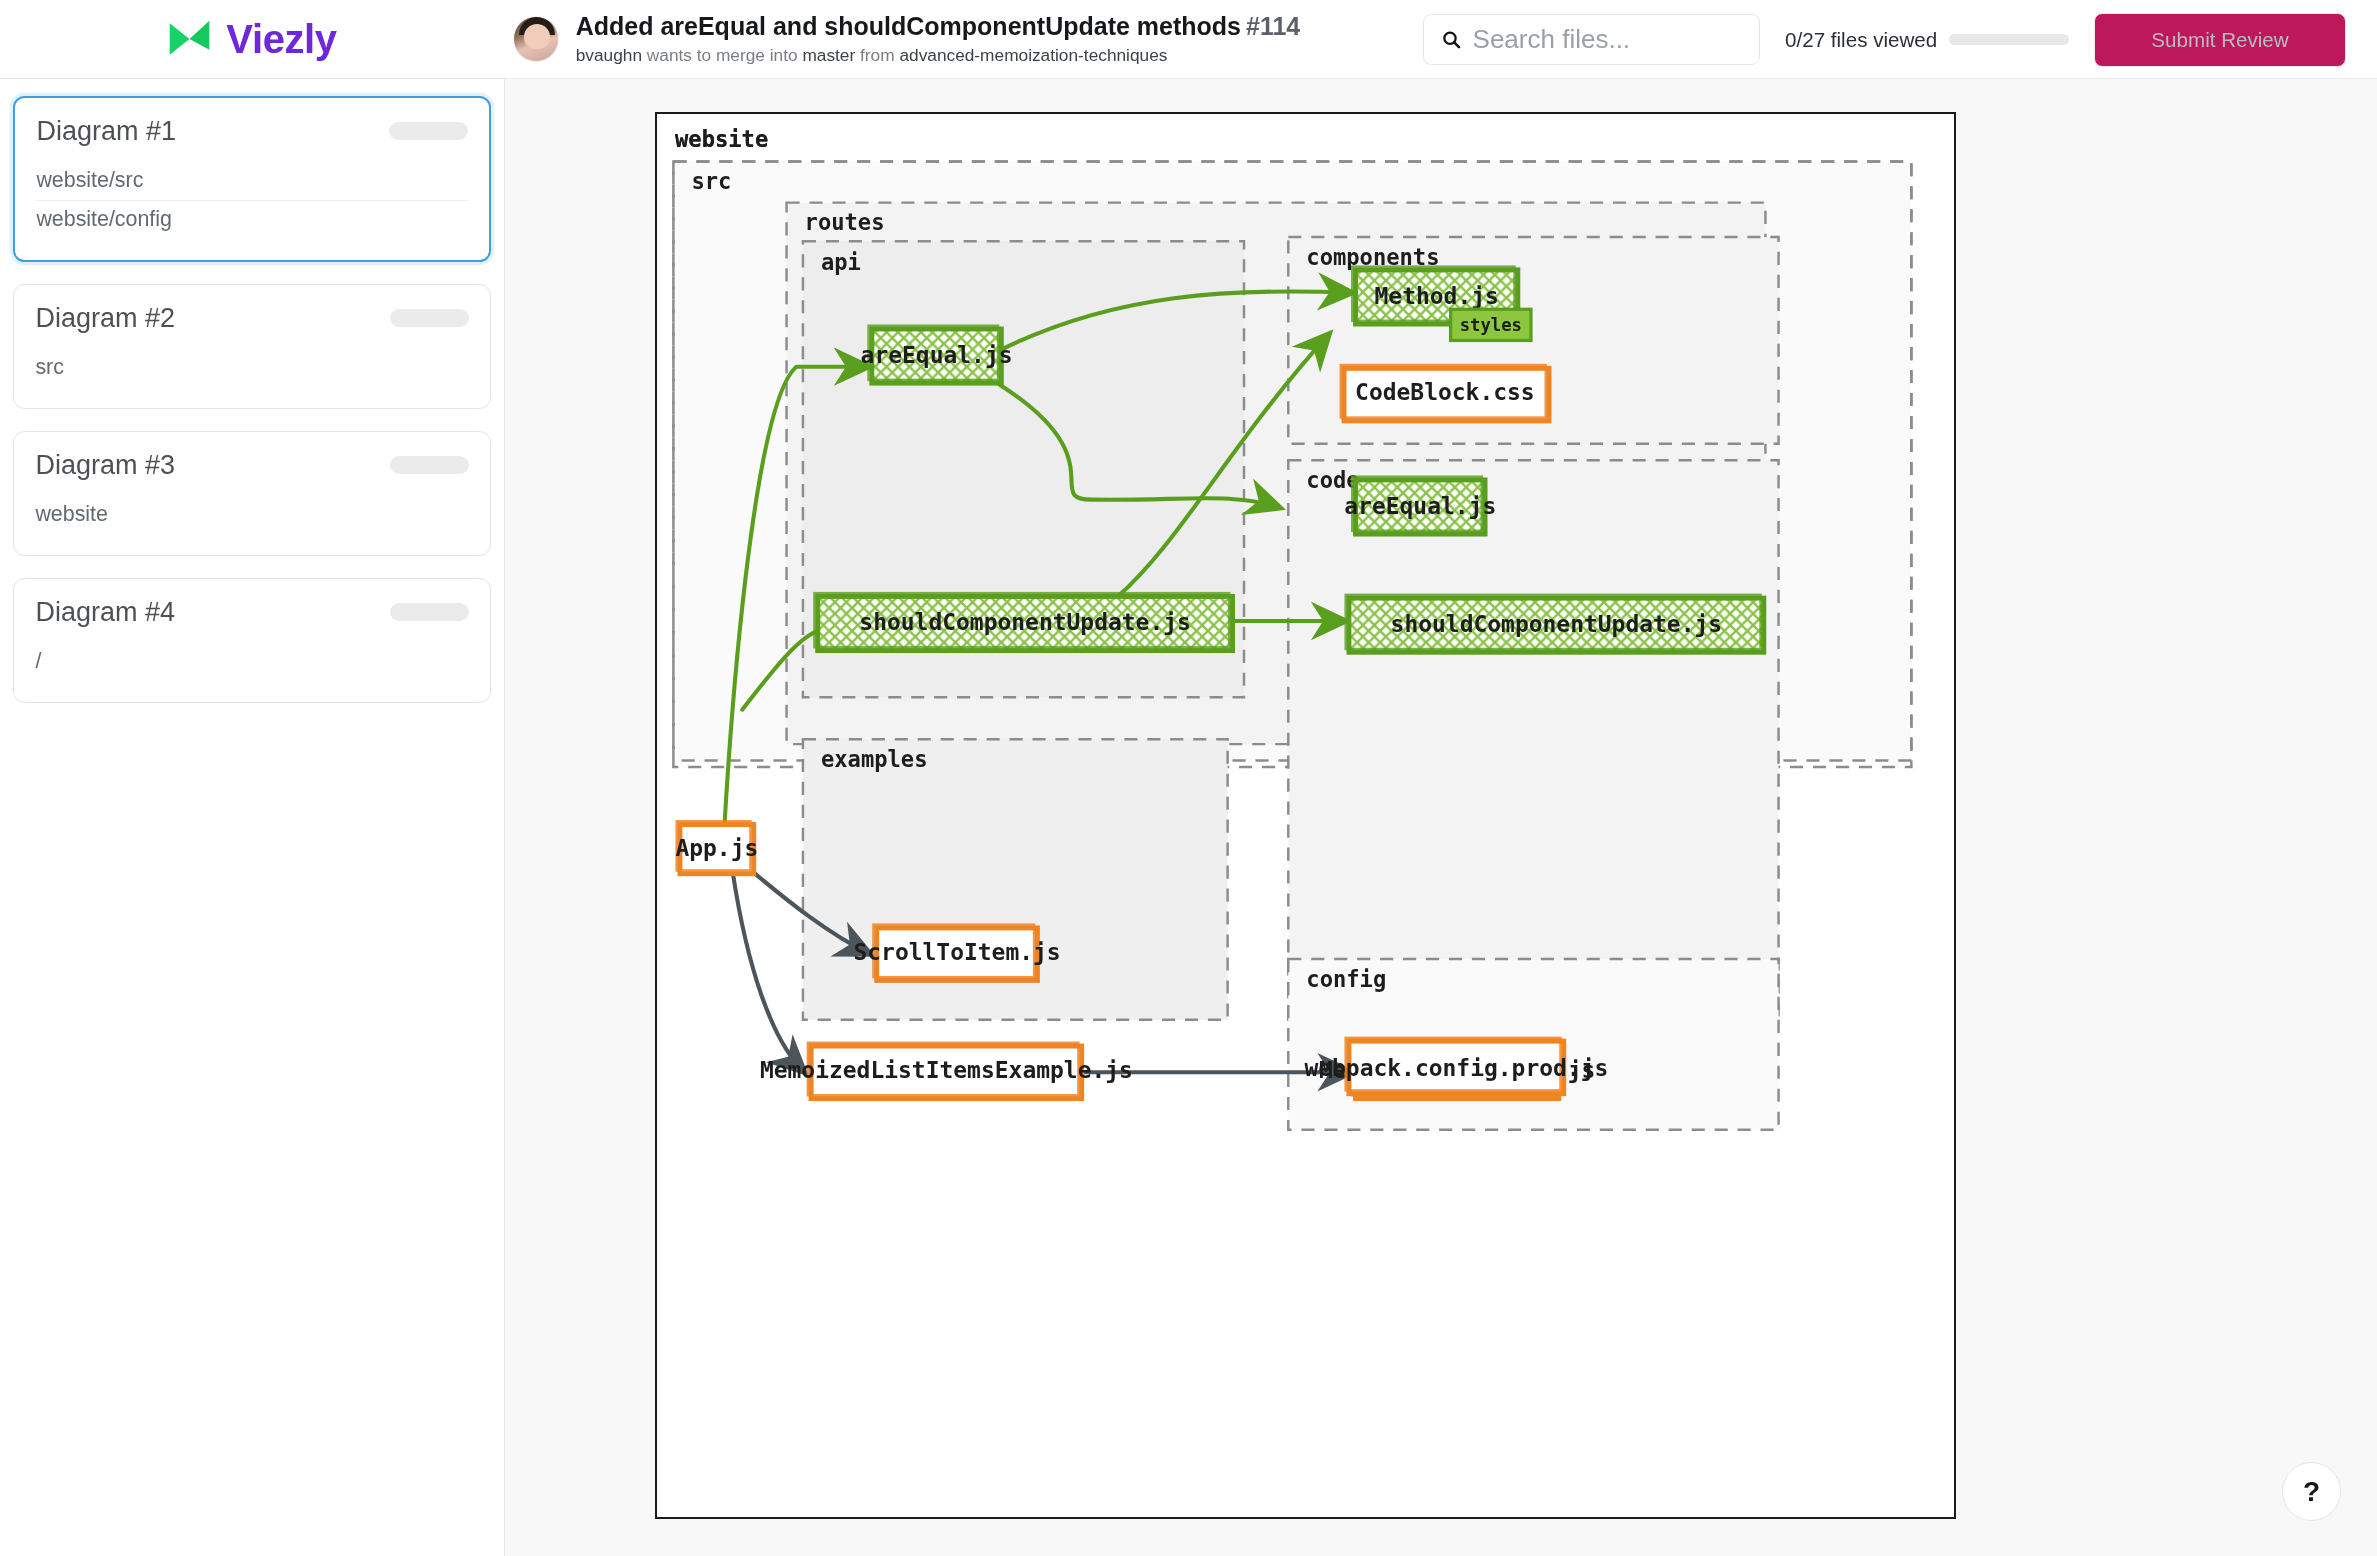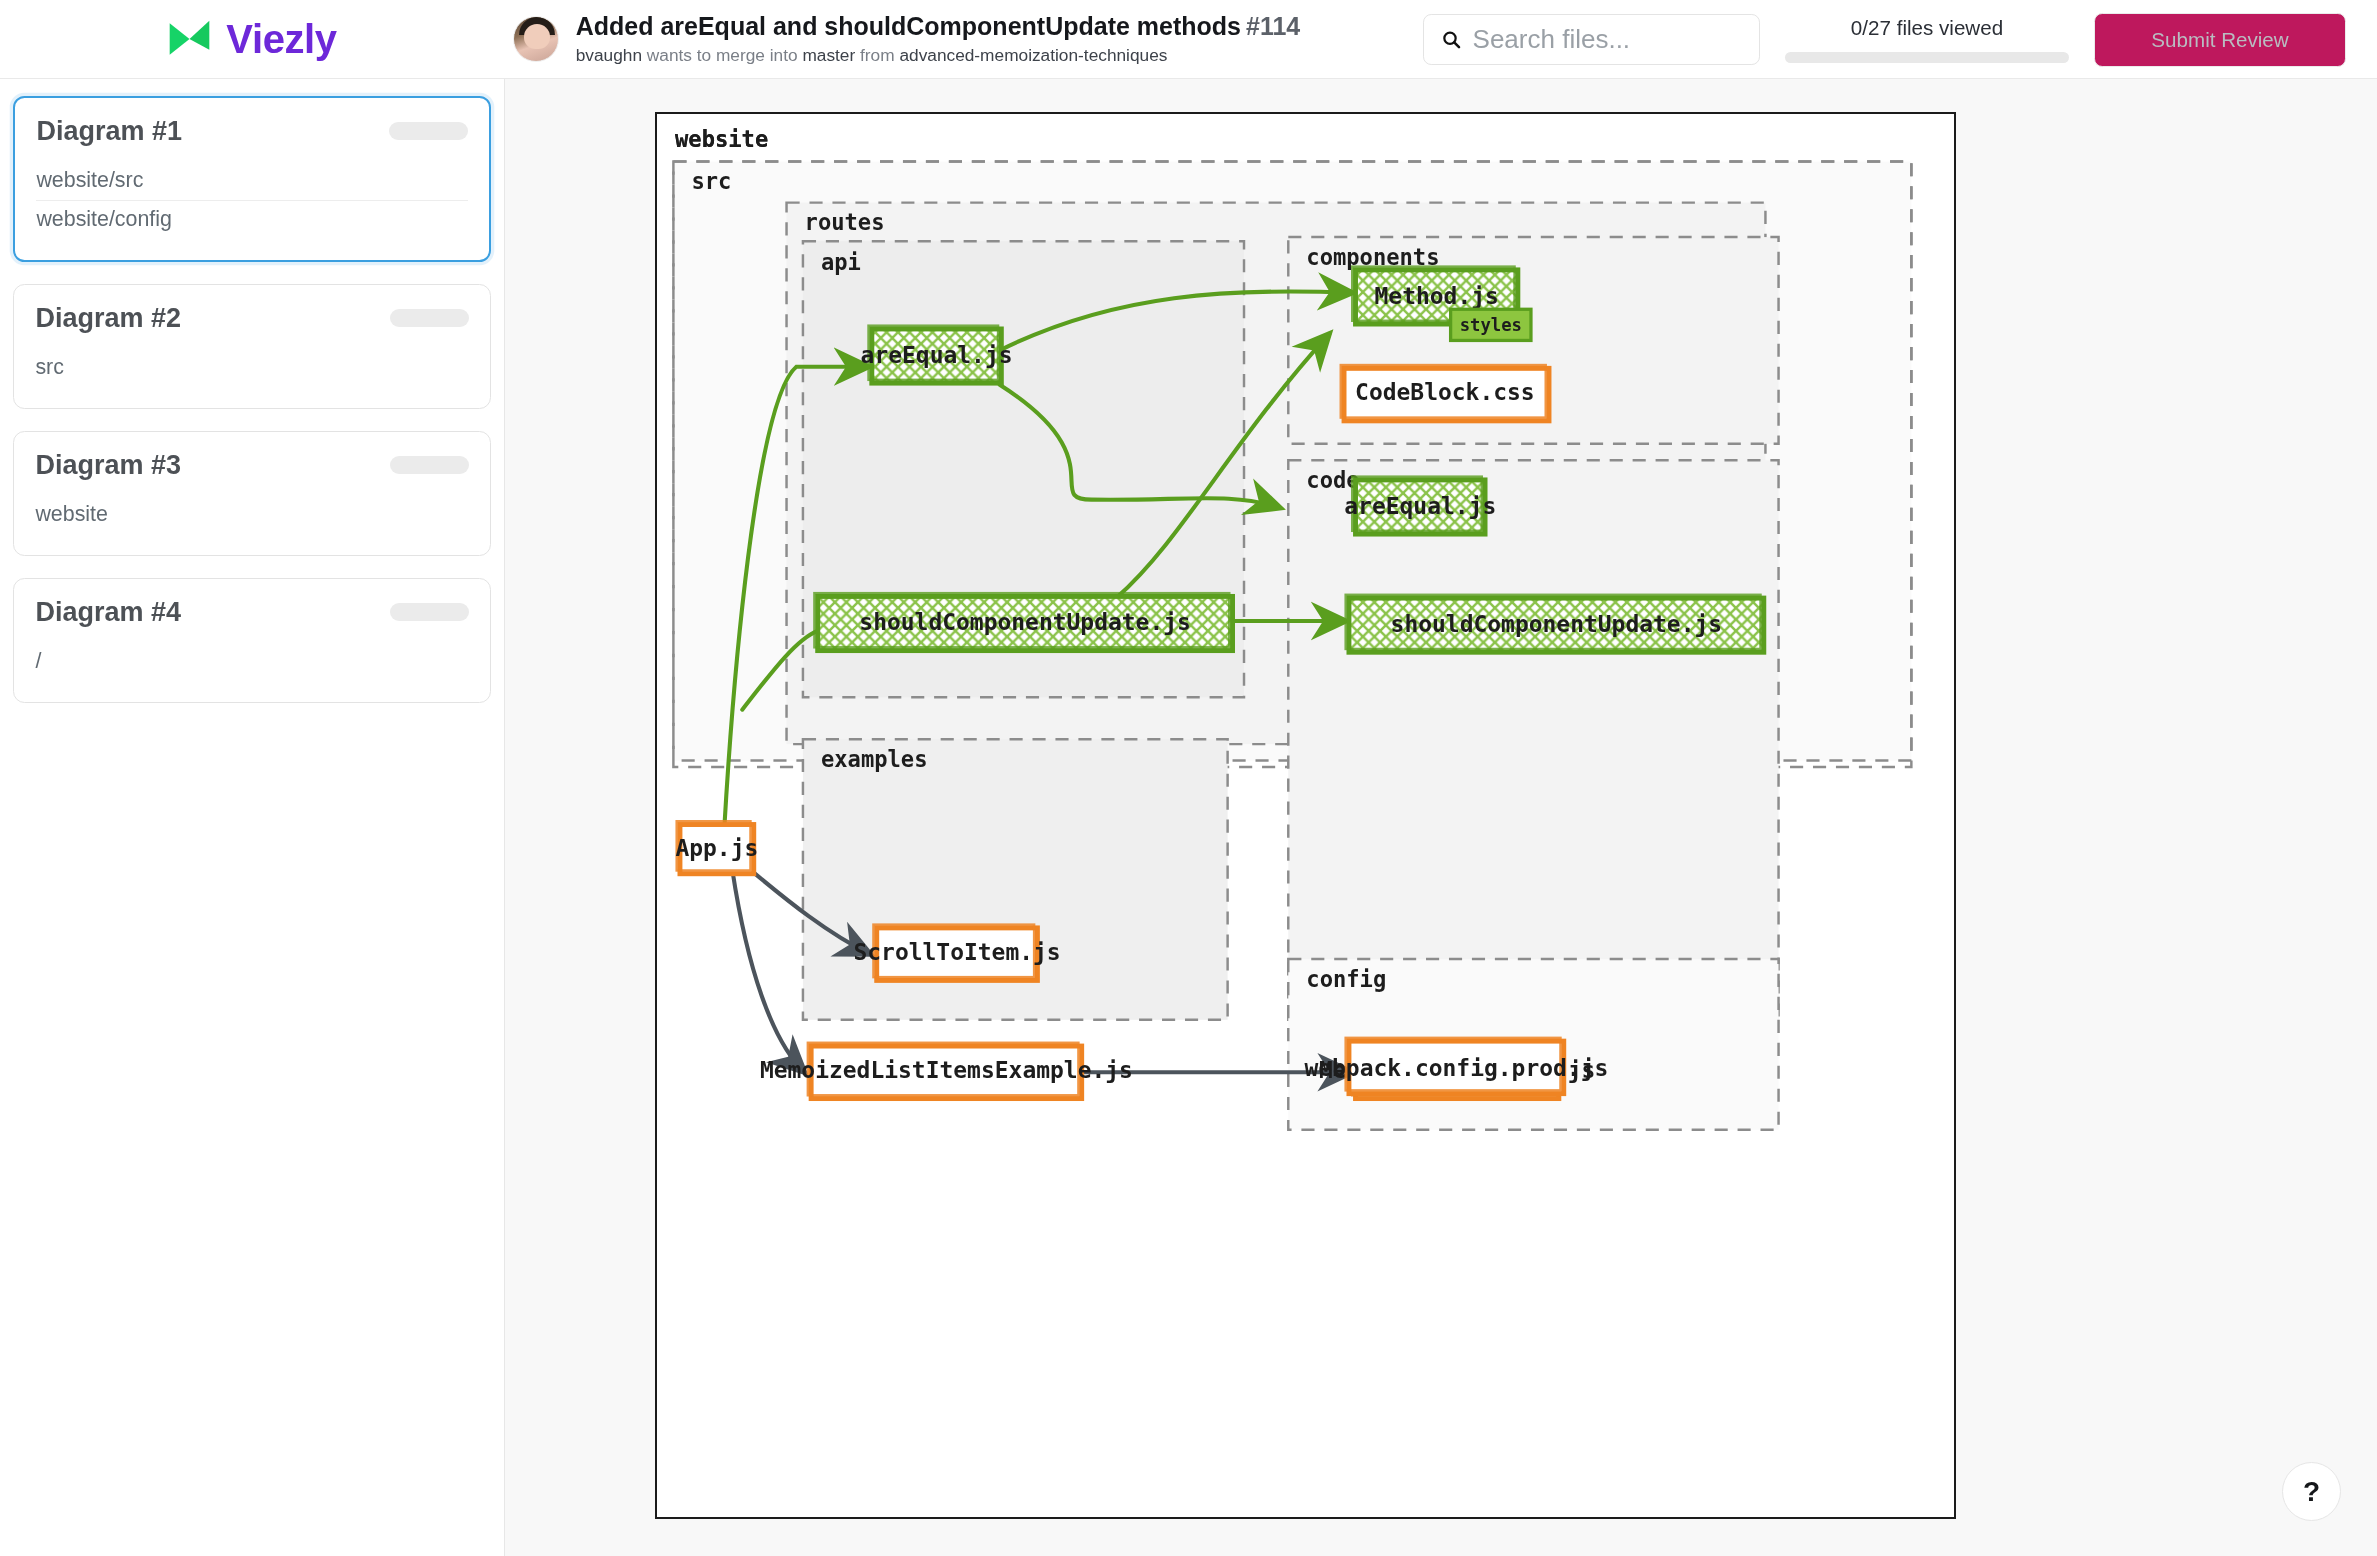--- a/index.html
+++ b/index.html
@@ -52,21 +52,21 @@
     border: 1.6px solid #e4e4e4; border-radius: 8.2px;
     background: #fff; display: flex; align-items: center; gap: 11.5px;
     padding: 0 16.5px;
   }
   .search-input {
     border: none; outline: none; background: transparent;
     font-family: "Liberation Sans", sans-serif; font-size: 26px; color: #2b2b2b;
     width: 100%;
   }
   .search-input::placeholder { color: #9aa0a6; }
-  .files-viewed { display: flex; flex-direction: column; align-items: center; gap: 11.5px; width: 284px; }
+  .files-viewed { display: flex; flex-direction: row; align-items: center; gap: 11.5px; width: 284px; }
   .files-viewed-label { font-size: 20.6px; color: #2b2f36; white-space: nowrap; }
   .progress-track { width: 284px; height: 11.5px; border-radius: 5.8px; background: #e8e8e8; }
   .progress-fill { height: 100%; border-radius: 5.8px; background: #22c55e; width: 0%; }
   .submit-btn {
     width: 252px; height: 54px; border-radius: 8.2px;
     border: 1.6px solid #ebebeb; background: #be185d;
     font-family: "Liberation Sans", sans-serif;
     font-size: 20.6px; color: #b9bcc1; cursor: default;
   }
 
@@ -83,21 +83,21 @@
   }
   .diagram-card {
     border: 1.6px solid #e3e3e3; border-radius: 11.5px; background: #fff;
     padding: 18px 21.4px 21.4px 21.4px;
   }
   .diagram-card.selected {
     border: 2.5px solid #3b9fe0;
     box-shadow: 0 0 0 3.3px rgba(59,159,224,0.14);
   }
   .dc-head { display: flex; align-items: center; justify-content: space-between; margin-bottom: 15px; }
-  .dc-title { font-size: 27px; font-weight: 700; color: #4d5156; }
+  .dc-title { font-size: 27px; font-weight: 400; color: #4d5156; }
   .dc-pill { width: 79px; height: 18px; border-radius: 9px; background: #ebebeb; }
   .dc-path { font-size: 21.4px; color: #616a72; padding: 6.6px 0; }
   .dc-path + .dc-path { border-top: 1.6px solid #ededed; }
 
   
   .canvas {
     flex: 1; background: #f8f8f8; position: relative; overflow: hidden;
   }
   .diagram-frame {
     position: absolute; left: 150px; top: 33px;

